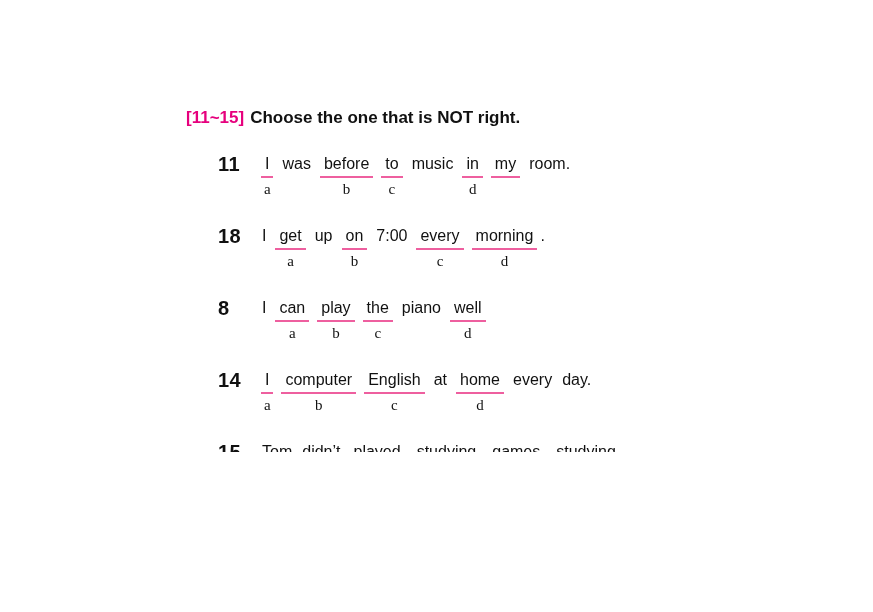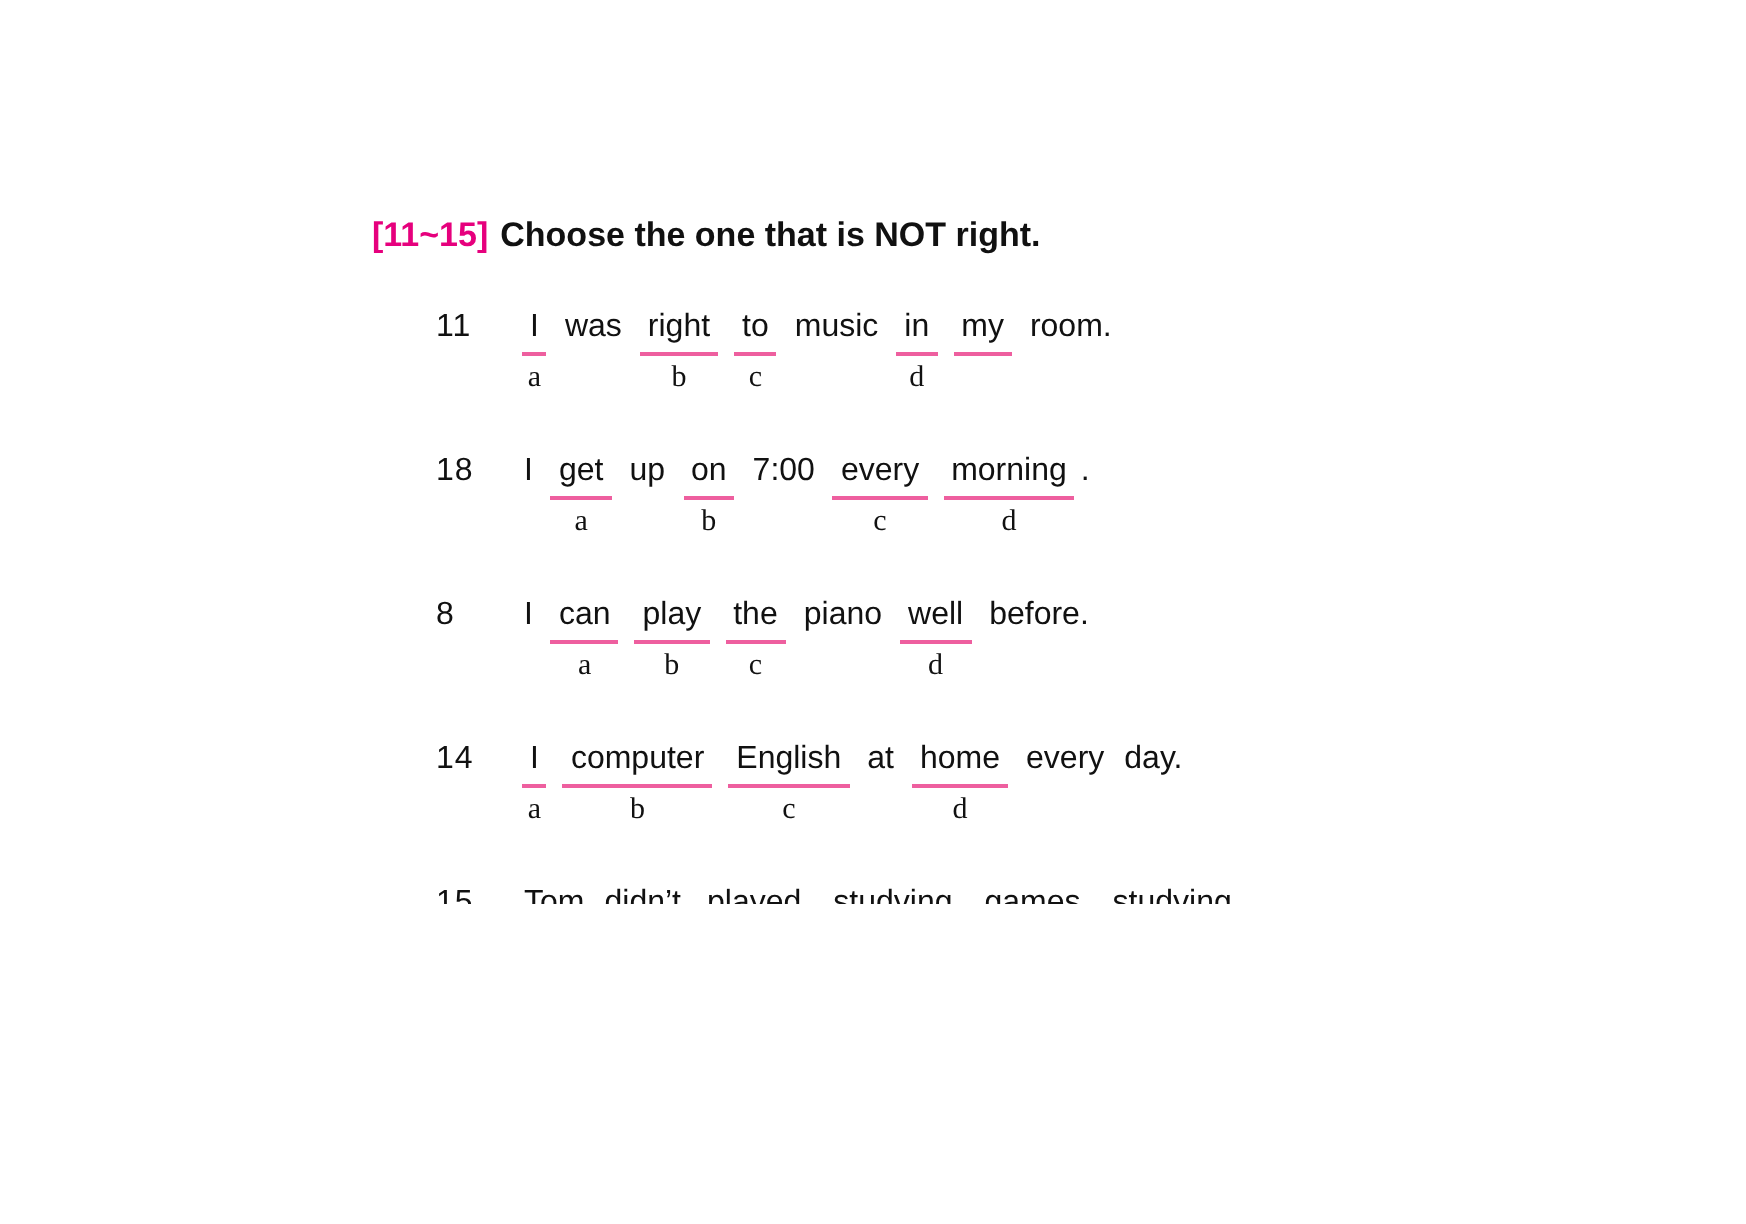--- a/index.html
+++ b/index.html
@@ -36,22 +36,22 @@
     top:154px;
   }
   .question{
     display:flex;
     align-items:flex-start;
     margin-bottom:29px;
   }
   .qnum{
     flex:0 0 43px;
     width:43px;
-    font-size:16px;
-    font-weight:400;
+    font-size:20px;
+    font-weight:700;
     line-height:20px;
     letter-spacing:0.5px;
   }
   .tokens{
     display:flex;
     align-items:flex-start;
   }
   .token{
     display:flex;
     flex-direction:column;
@@ -94,21 +94,21 @@
         <span class="tokens">
           <span class="token u">
             <span class="word">I</span>
             <span class="clabel">a</span>
           </span>
           <span class="token">
             <span class="word">was</span>
             <span class="clabel"></span>
           </span>
           <span class="token u">
-            <span class="word">right</span>
+            <span class="word">before</span>
             <span class="clabel">b</span>
           </span>
           <span class="token u">
             <span class="word">to</span>
             <span class="clabel">c</span>
           </span>
           <span class="token">
             <span class="word">music</span>
             <span class="clabel"></span>
           </span>
@@ -182,24 +182,20 @@
             <span class="word">the</span>
             <span class="clabel">c</span>
           </span>
           <span class="token">
             <span class="word">piano</span>
             <span class="clabel"></span>
           </span>
           <span class="token u">
             <span class="word">well</span>
             <span class="clabel">d</span>
-          </span>
-          <span class="token">
-            <span class="word">before.</span>
-            <span class="clabel"></span>
           </span>
         </span>
       </div>
       <div class="question">
         <span class="qnum">14</span>
         <span class="tokens">
           <span class="token u">
             <span class="word">I</span>
             <span class="clabel">a</span>
           </span>

